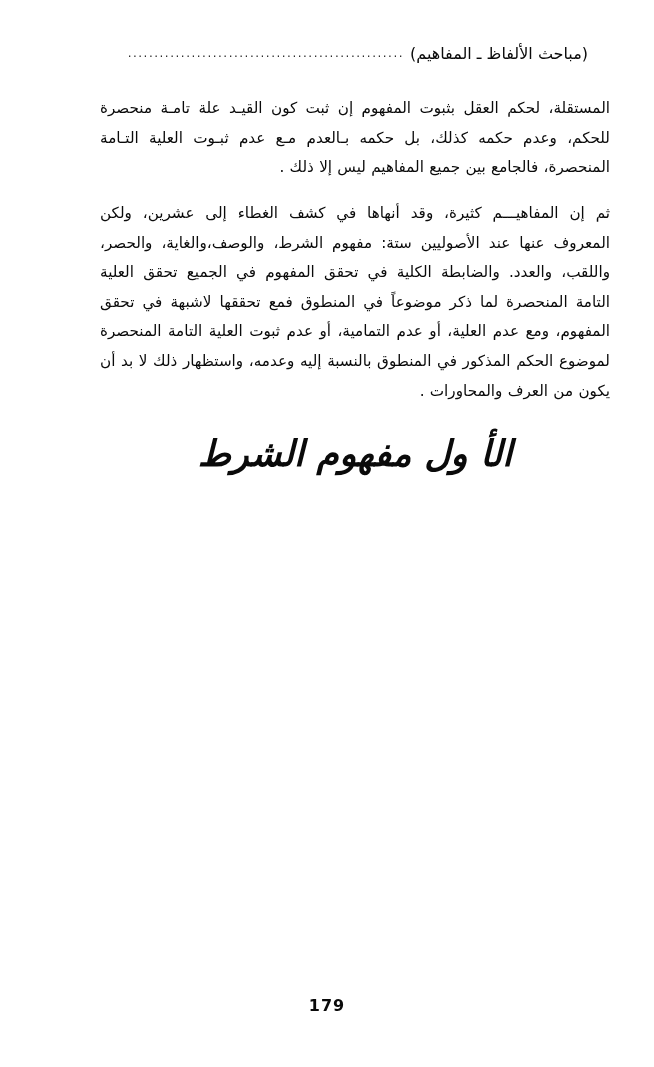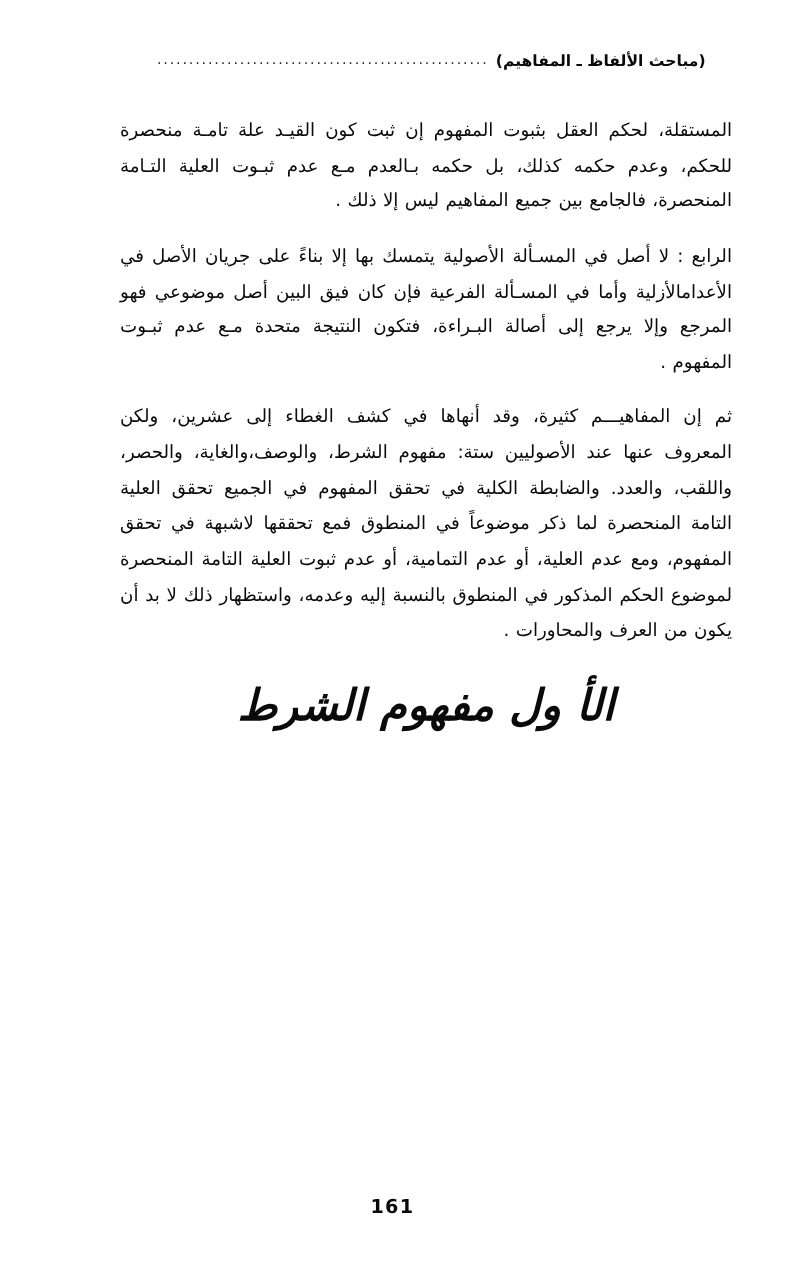--- a/index.html
+++ b/index.html
@@ -22,22 +22,22 @@
     top: 44px;
     right: 66px;
     left: 66px;
     display: flex;
     flex-direction: row;
     align-items: baseline;
     gap: 6px;
     direction: rtl;
   }
   .header-title {
-    font-size: 13px;
-    font-weight: 700;
+    font-size: 16px;
+    font-weight: 400;
     white-space: nowrap;
     letter-spacing: 0;
   }
   .header-dots {
     flex: 1;
     font-size: 12px;
     letter-spacing: 1.5px;
     color: #2a2a2a;
     overflow: hidden;
     white-space: nowrap;
@@ -91,22 +91,21 @@
 
 <div class="page">
 
   <div class="header">
     <span class="header-title">(مباحث الألفاظ ـ المفاهيم)</span>
     <span class="header-dots">....................................................</span>
   </div>
 
   <div class="content">
     <p class="para">المستقلة، لحكم العقل بثبوت المفهوم إن ثبت كون القيـد علة تامـة منحصرة للحكم، وعدم حكمه كذلك، بل حكمه بـالعدم مـع عدم ثبـوت العلية التـامة المنحصرة، فالجامع بين جميع المفاهيم ليس إلا ذلك .</p>
-    <p class="para indent">الرابع : لا أصل في المسـألة الأصولية يتمسك بها إلا بناءً على جريان الأصل في الأعدامالأزلية وأما في المسـألة الفرعية فإن كان فيق البين أصل موضوعي فهو المرجع وإلا يرجع إلى أصالة البـراءة، فتكون النتيجة متحدة مـع عدم ثبـوت المفهوم .</p>
     <p class="para">ثم إن المفاهيـــم كثيرة، وقد أنهاها في كشف الغطاء إلى عشرين، ولكن المعروف عنها عند الأصوليين ستة: مفهوم الشرط، والوصف،والغاية، والحصر، واللقب، والعدد. والضابطة الكلية في تحقق المفهوم في الجميع تحقق العلية التامة المنحصرة لما ذكر موضوعاً في المنطوق فمع تحققها لاشبهة في تحقق المفهوم، ومع عدم العلية، أو عدم التمامية، أو عدم ثبوت العلية التامة المنحصرة لموضوع الحكم المذكور في المنطوق بالنسبة إليه وعدمه، واستظهار ذلك لا بد أن يكون من العرف والمحاورات .</p>
 
     <h2 class="section-title">الأ ول مفهوم الشرط</h2>
 
   </div>
 
-  <div class="page-number">161</div>
+  <div class="page-number">179</div>
 
 </div>
 
 </body></html>

